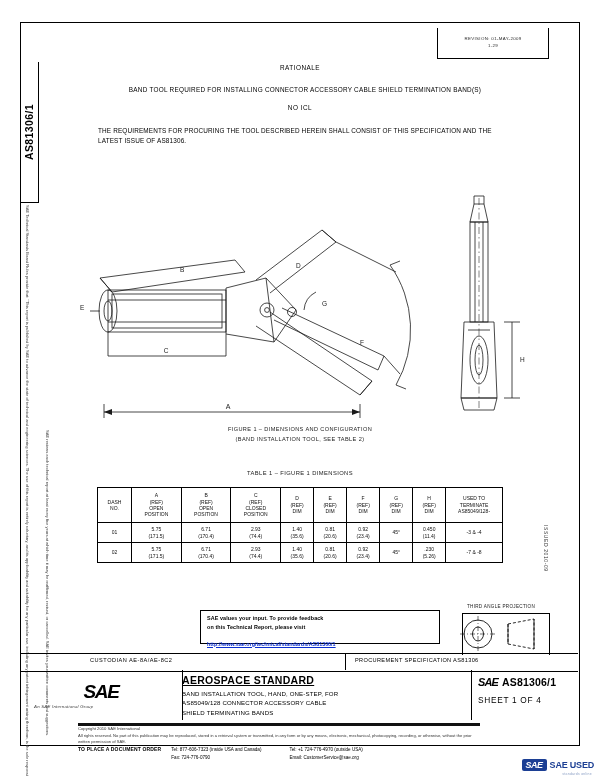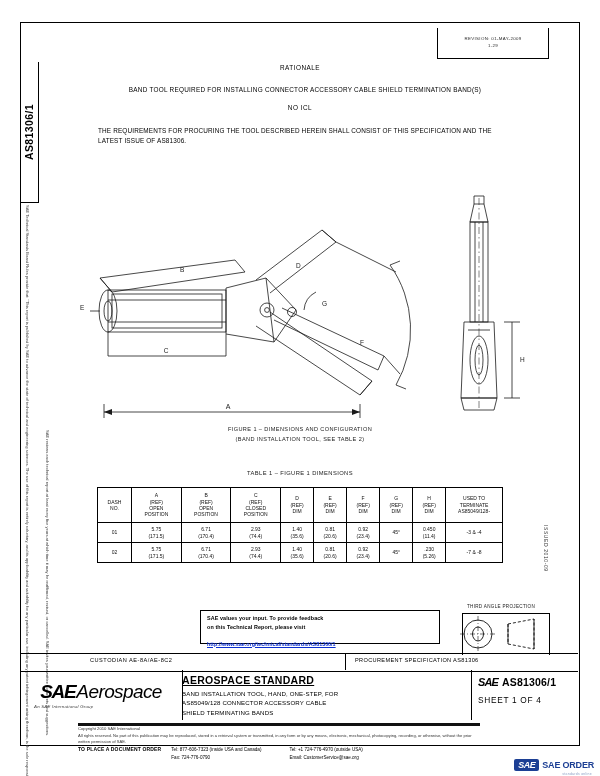--- a/index.html
+++ b/index.html
@@ -363,21 +363,20 @@
 
   <div class="cust-strip"></div>
   <div class="cust-div"></div>
   <div class="cust-text">CUSTODIAN  AE-8A/AE-8C2</div>
   <div class="proc-text">PROCUREMENT SPECIFICATION  AS81306</div>
 
   <div class="tb">
     <div class="tb-left">
       <div class="sae-logo">
         <span class="sae-mark">SAE</span>
-        <span class="aero-word">Aerospace</span>
       </div>
       <div class="sae-tag">An SAE International Group</div>
     </div>
     <div class="tb-mid">
       <h1>AEROSPACE STANDARD</h1>
       <p>
         <span>BAND INSTALLATION TOOL, HAND, ONE-STEP, FOR</span><br>
         <span>AS85049/128 CONNECTOR ACCESSORY CABLE</span><br>
         <span>SHIELD TERMINATING BANDS</span>
       </p>
@@ -403,17 +402,17 @@
       </div>
       <div class="foot-col2">
         <div>Tel:  +1 724-776-4970 (outside USA)</div>
         <div>Email:  CustomerService@sae.org</div>
       </div>
     </div>
   </div>
 
   <div class="wm">
     <span class="wm-badge">SAE</span>
-    <span class="wm-txt">SAE ORDER</span>
+    <span class="wm-txt">SAE USED</span>
   </div>
   <div class="wm-sub">standards online</div>
 
 </div>
 
 </body></html>

